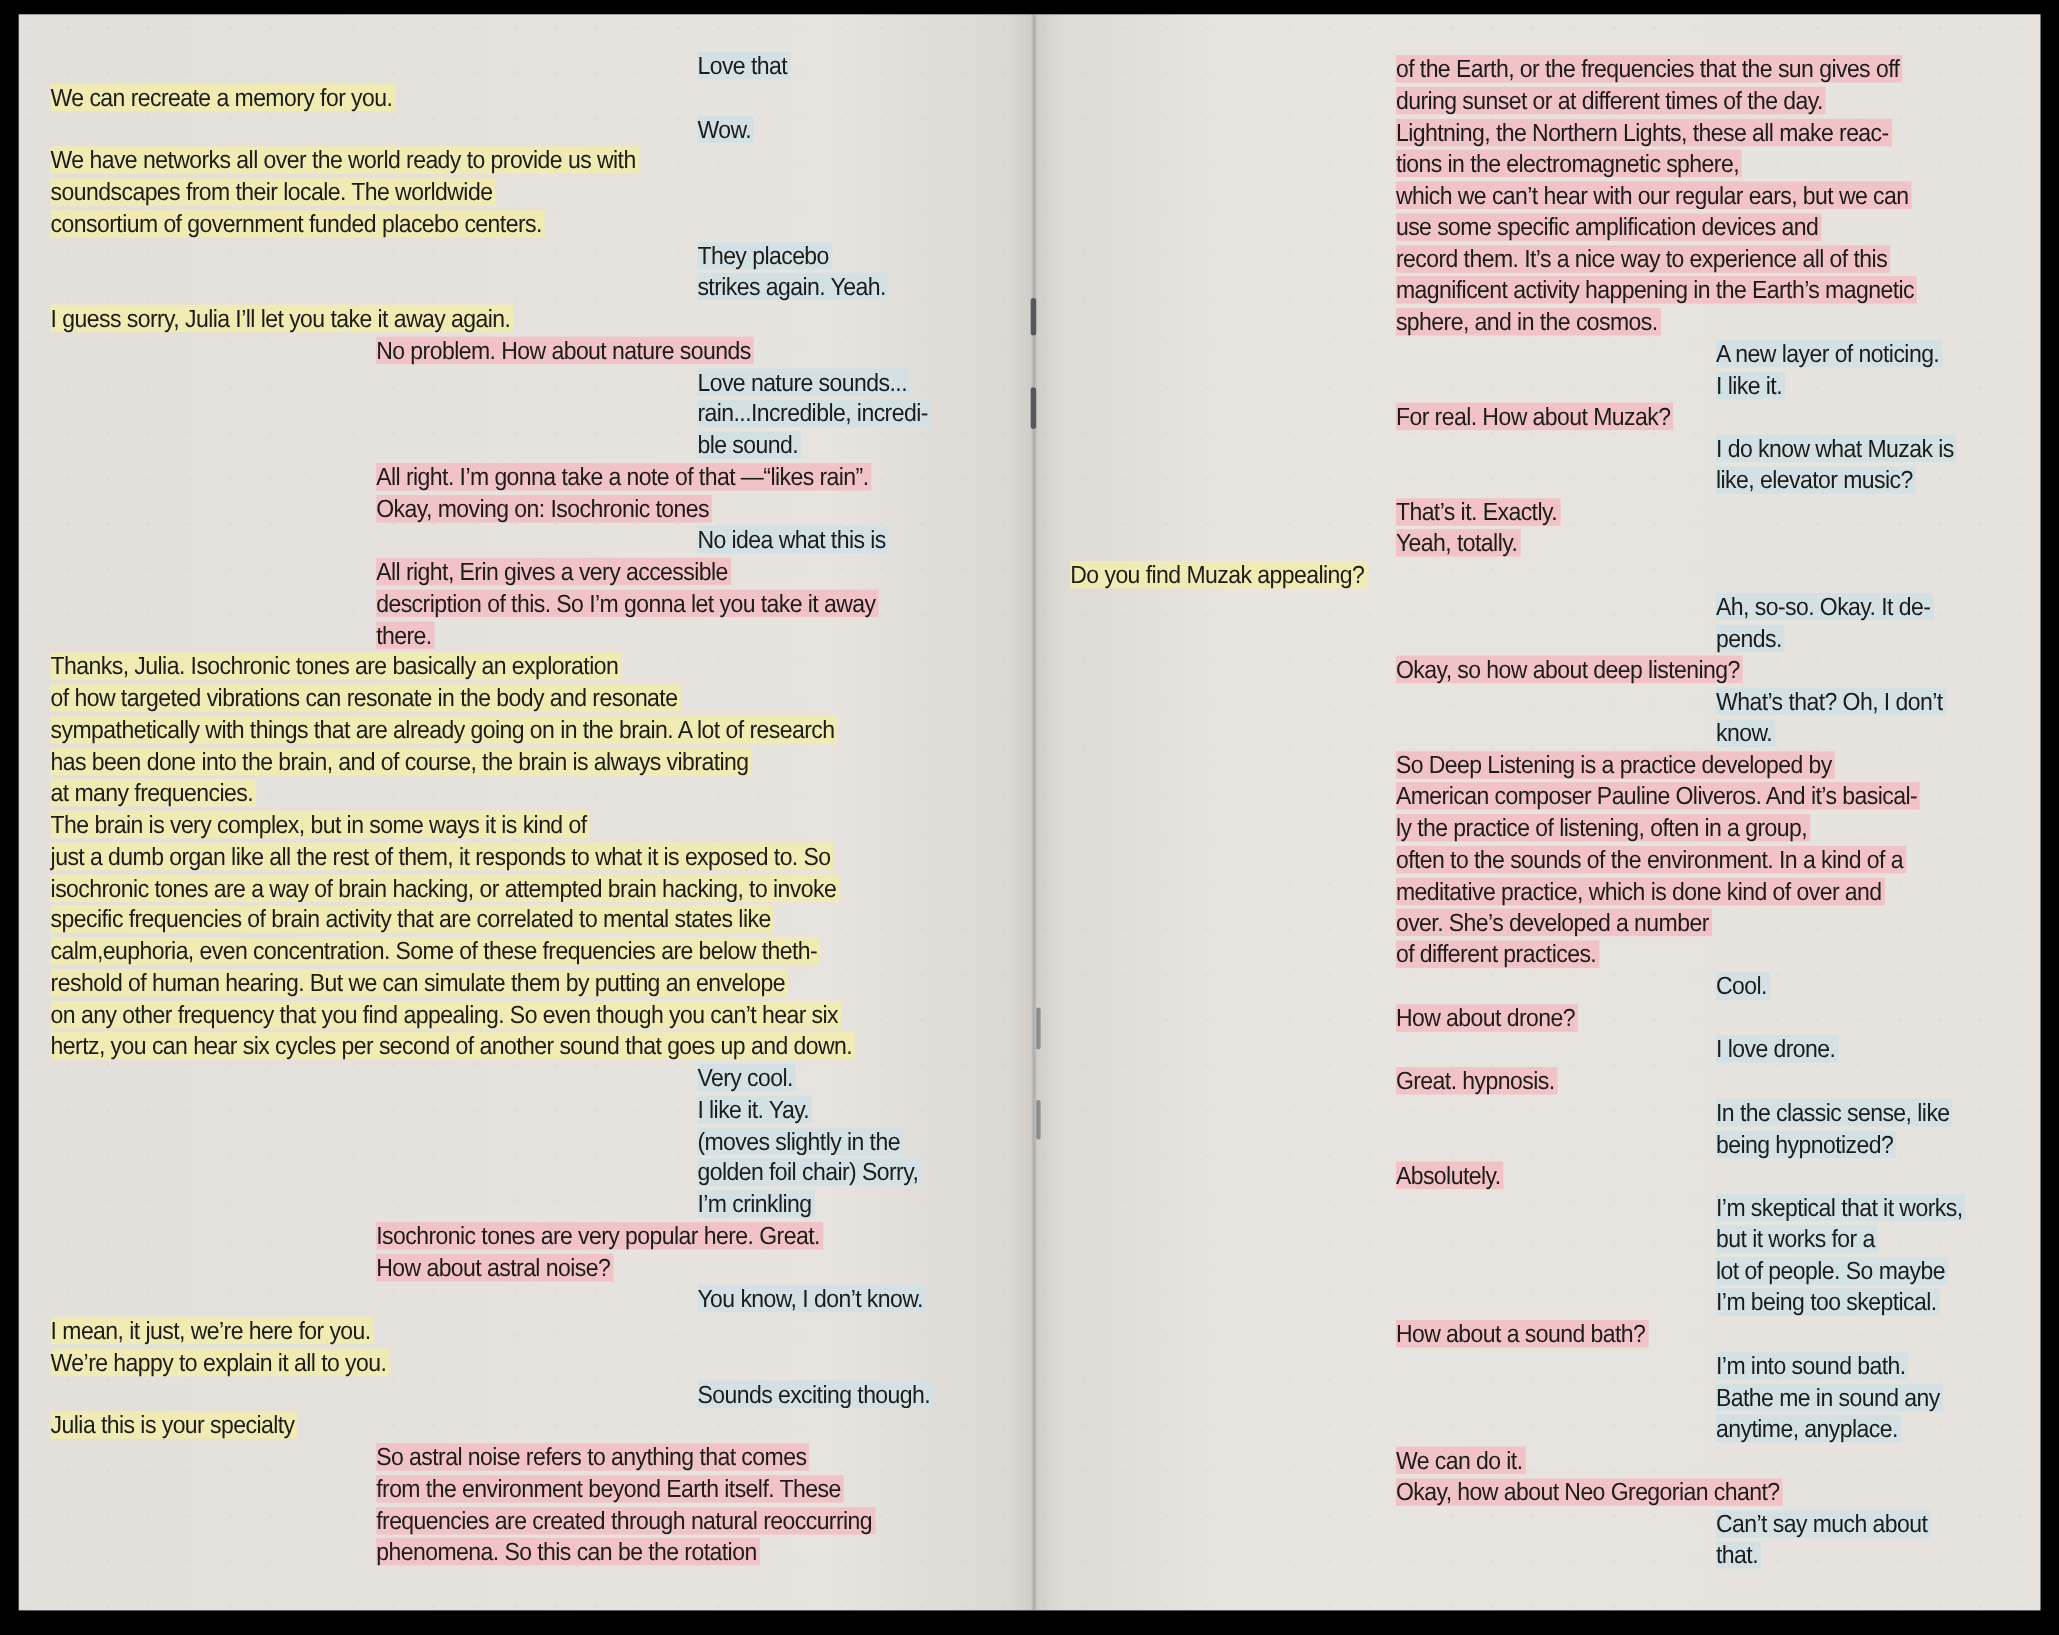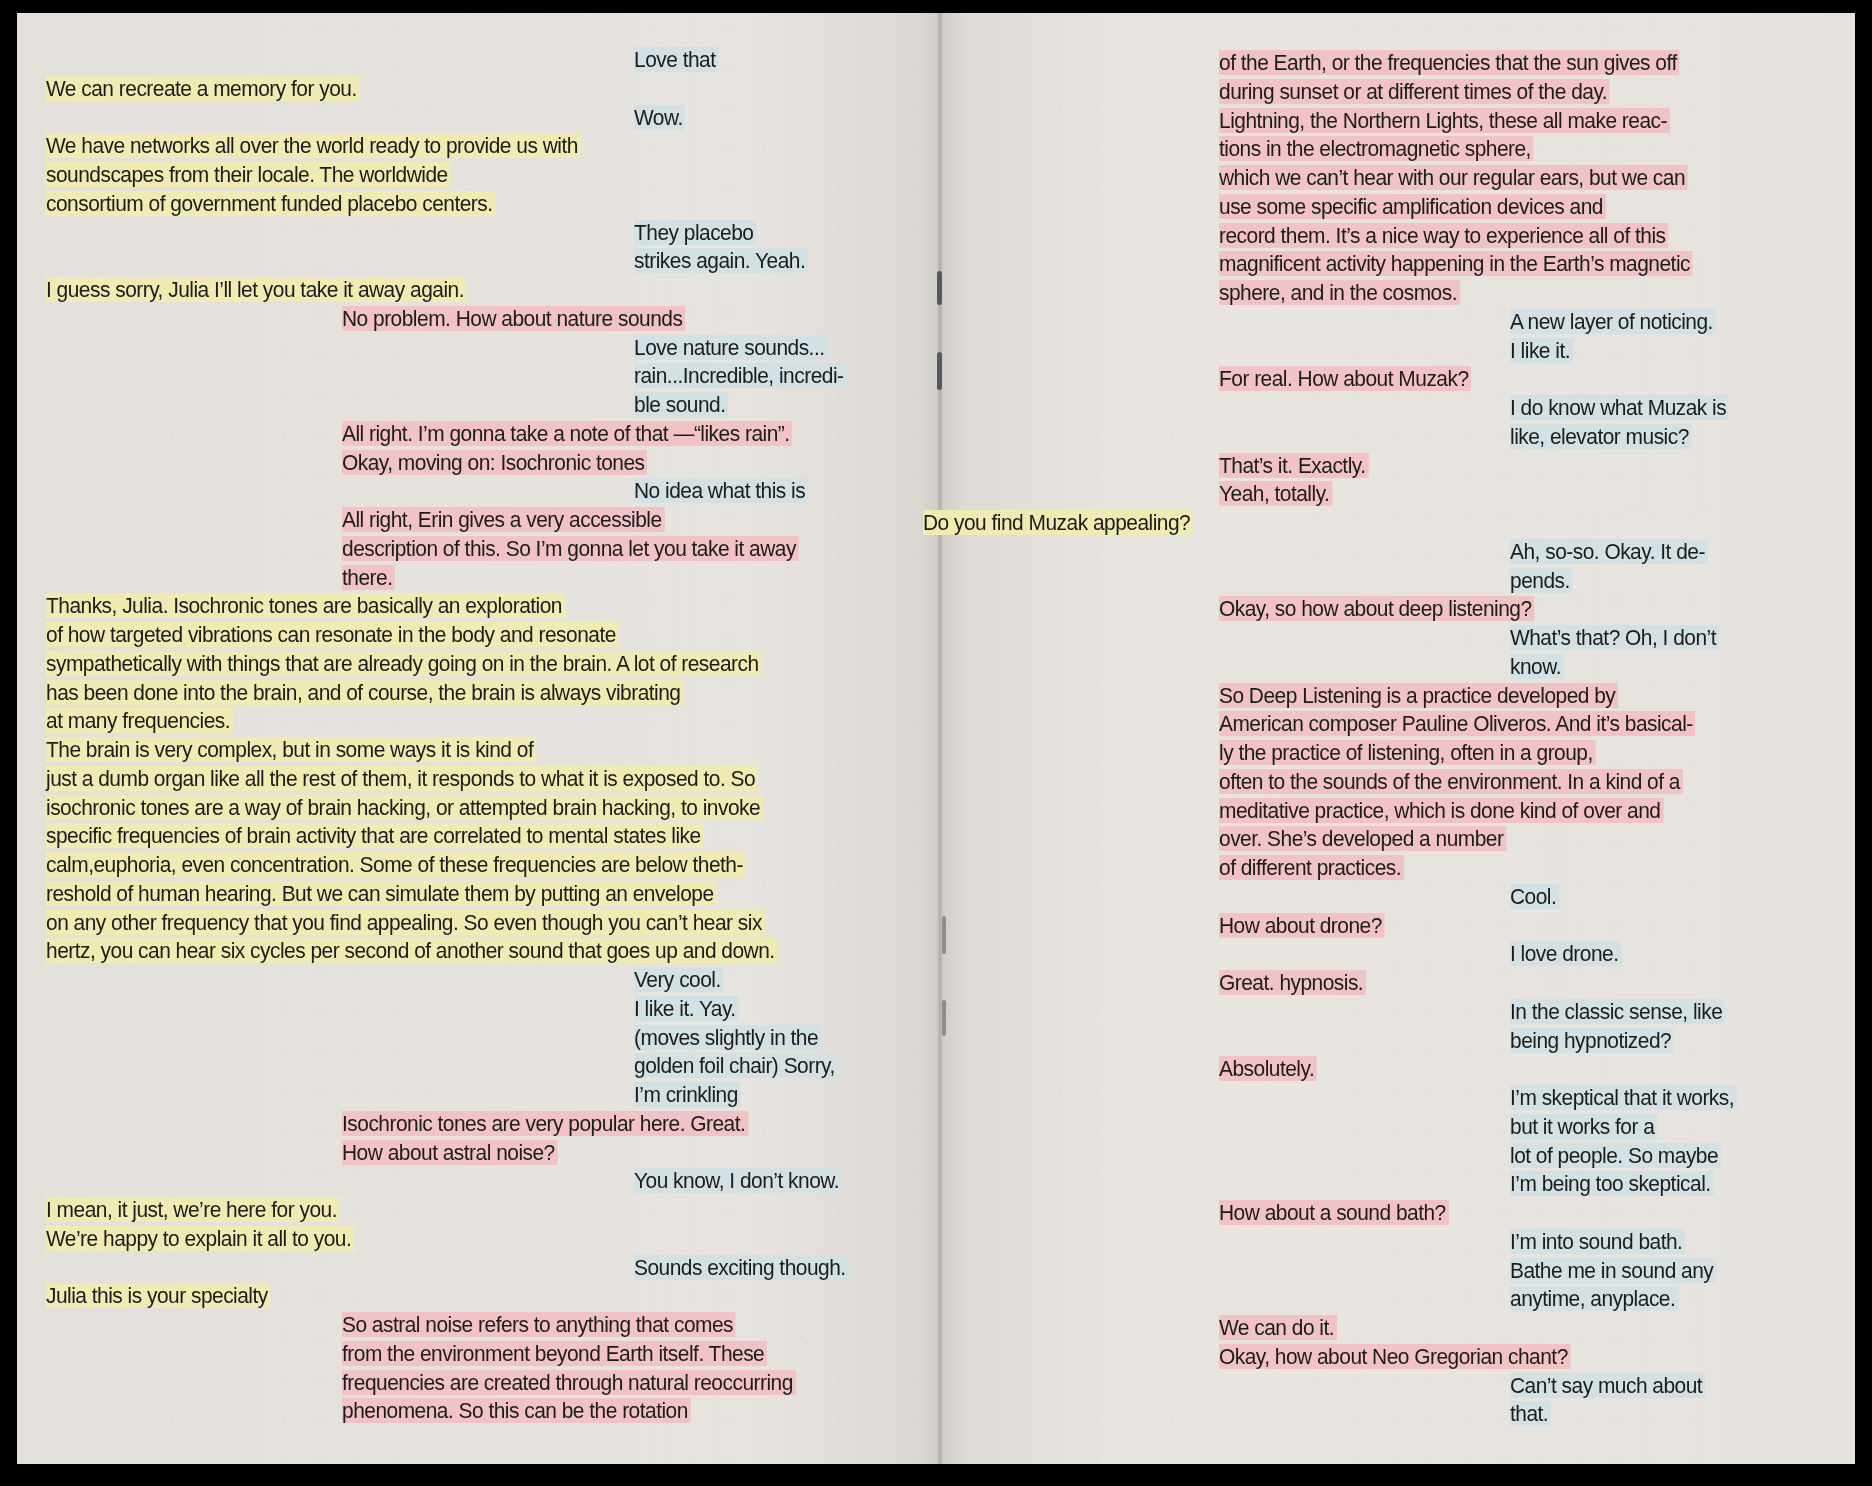--- a/index.html
+++ b/index.html
@@ -17,21 +17,21 @@
   }
   .spine {
     position: absolute; left: 920px; top: 0; width: 6px; height: 100%;
     background: linear-gradient(90deg, rgba(120,120,120,0) 0%, rgba(110,110,110,0.35) 50%, rgba(120,120,120,0) 100%);
   }
   .staple {
     position: absolute; width: 5px; border-radius: 3px; background: #55585c;
   }
   .page { position: absolute; top: 0; height: 100%; }
   .page-left { left: 0; width: 920px; }
-  .page-right { left: 870px; width: 918px; }
+  .page-right { left: 920px; width: 918px; }
   .line {
     position: absolute; height: 25px; line-height: 25px;
     font-size: 22.5px; color: #1c1c1c; white-space: nowrap;
     letter-spacing: -0.55px; transform-origin: left center;
     transform: scaleX(0.93);
     padding-right: 3px;
   }
   .hl-yellow { background: #f0ebb3; }
   .hl-pink { background: #f1c3c6; }
   .hl-blue { background: #d3e1e5; }

